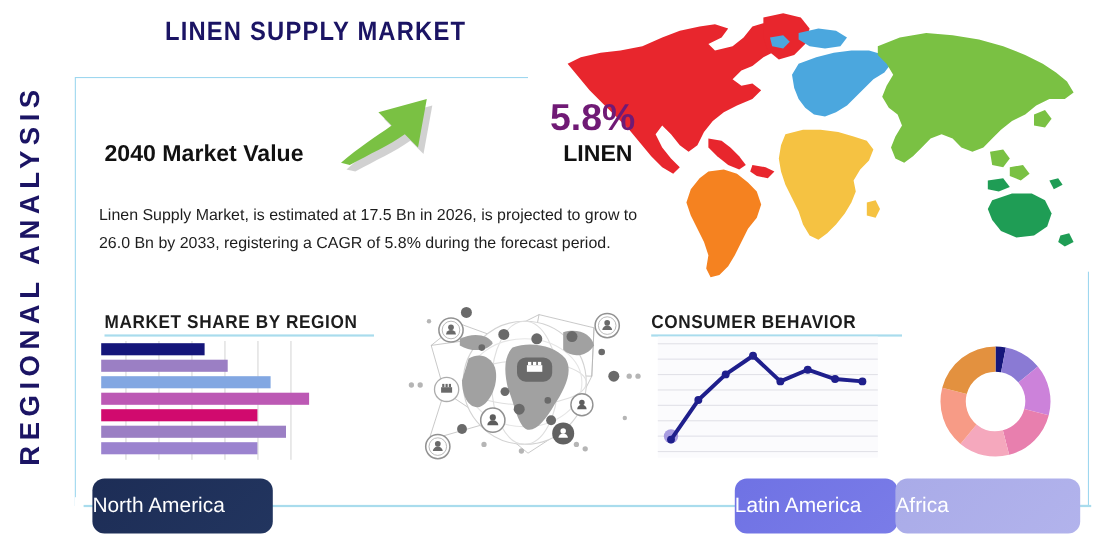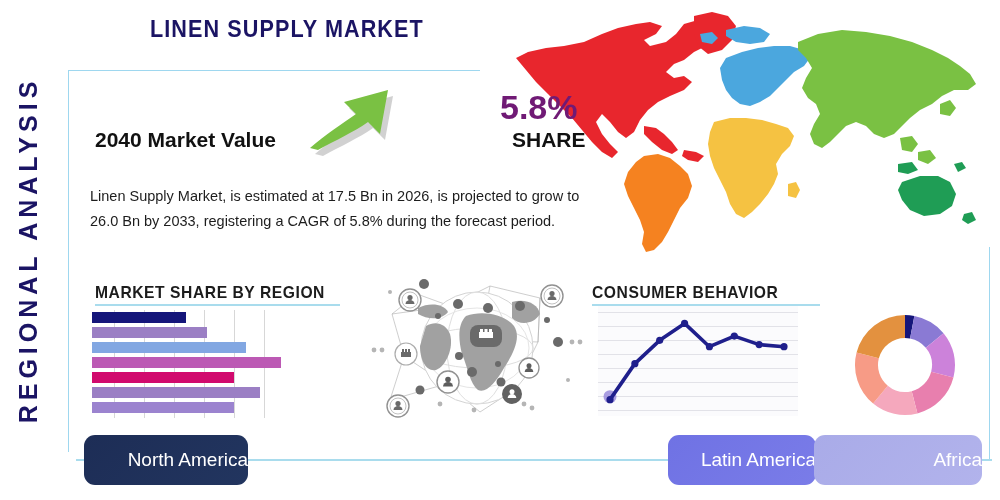--- a/index.html
+++ b/index.html
@@ -104,21 +104,21 @@
   .line-grid{position:absolute;inset:0;}
   .line-grid span{position:absolute;left:0;width:100%;height:1px;background:#e2e2e8;}
 
   
   .donut{position:absolute;left:852px;top:312px;width:106px;height:106px;}
 
   
   .pill-connector{position:absolute;height:1.5px;background:#a9dced;}
   .pill{
     position:absolute;top:435px;height:50px;border-radius:11px;
-    display:flex;align-items:center;justify-content:flex-end;
+    display:flex;align-items:center;justify-content:flex-start;
     color:#ffffff;font-size:19px;
     font-family:"Liberation Sans", sans-serif;
   }
 </style>
 </head>
 <body>
 
 <div class="root">
 
   <div class="side-label">
@@ -158,21 +158,21 @@
       <path fill="#1f9d55" d="M404 180 L422 174 L440 174 L452 180 L458 192 L454 204 L442 212 L426 214 L412 208 L404 198 L400 188 Z"></path>
       <path fill="#1f9d55" d="M400 162 L414 160 L420 168 L410 172 L400 170 Z"></path>
       <path fill="#1f9d55" d="M466 212 L474 210 L478 218 L470 222 L464 218 Z"></path>
       <path fill="#1f9d55" d="M456 162 L464 160 L468 166 L460 170 Z"></path>
     </svg>
   </div>
 
   <div class="hero">
     <div class="hero-sub">2040 Market Value</div>
     <div class="cagr-value">5.8%</div>
-    <div class="cagr-sub">SHARE</div>
+    <div class="cagr-sub">LINEN</div>
   </div>
 
   <div class="arrow-wrap">
     <svg viewBox="0 0 100 80" width="100" height="80" xmlns="http://www.w3.org/2000/svg">
       <g transform="translate(3,4)">
         <path fill="#9a9a9a" opacity="0.45" d="M2 70 C18 56 34 46 48 36 L36 24 L80 12 L72 56 L60 44 C46 54 28 62 10 72 Z"></path>
       </g>
       <path fill="#7ac143" d="M0 68 C16 54 32 44 46 34 L34 22 L78 10 L70 54 L58 42 C44 52 26 60 8 70 Z"></path>
     </svg>
   </div>

